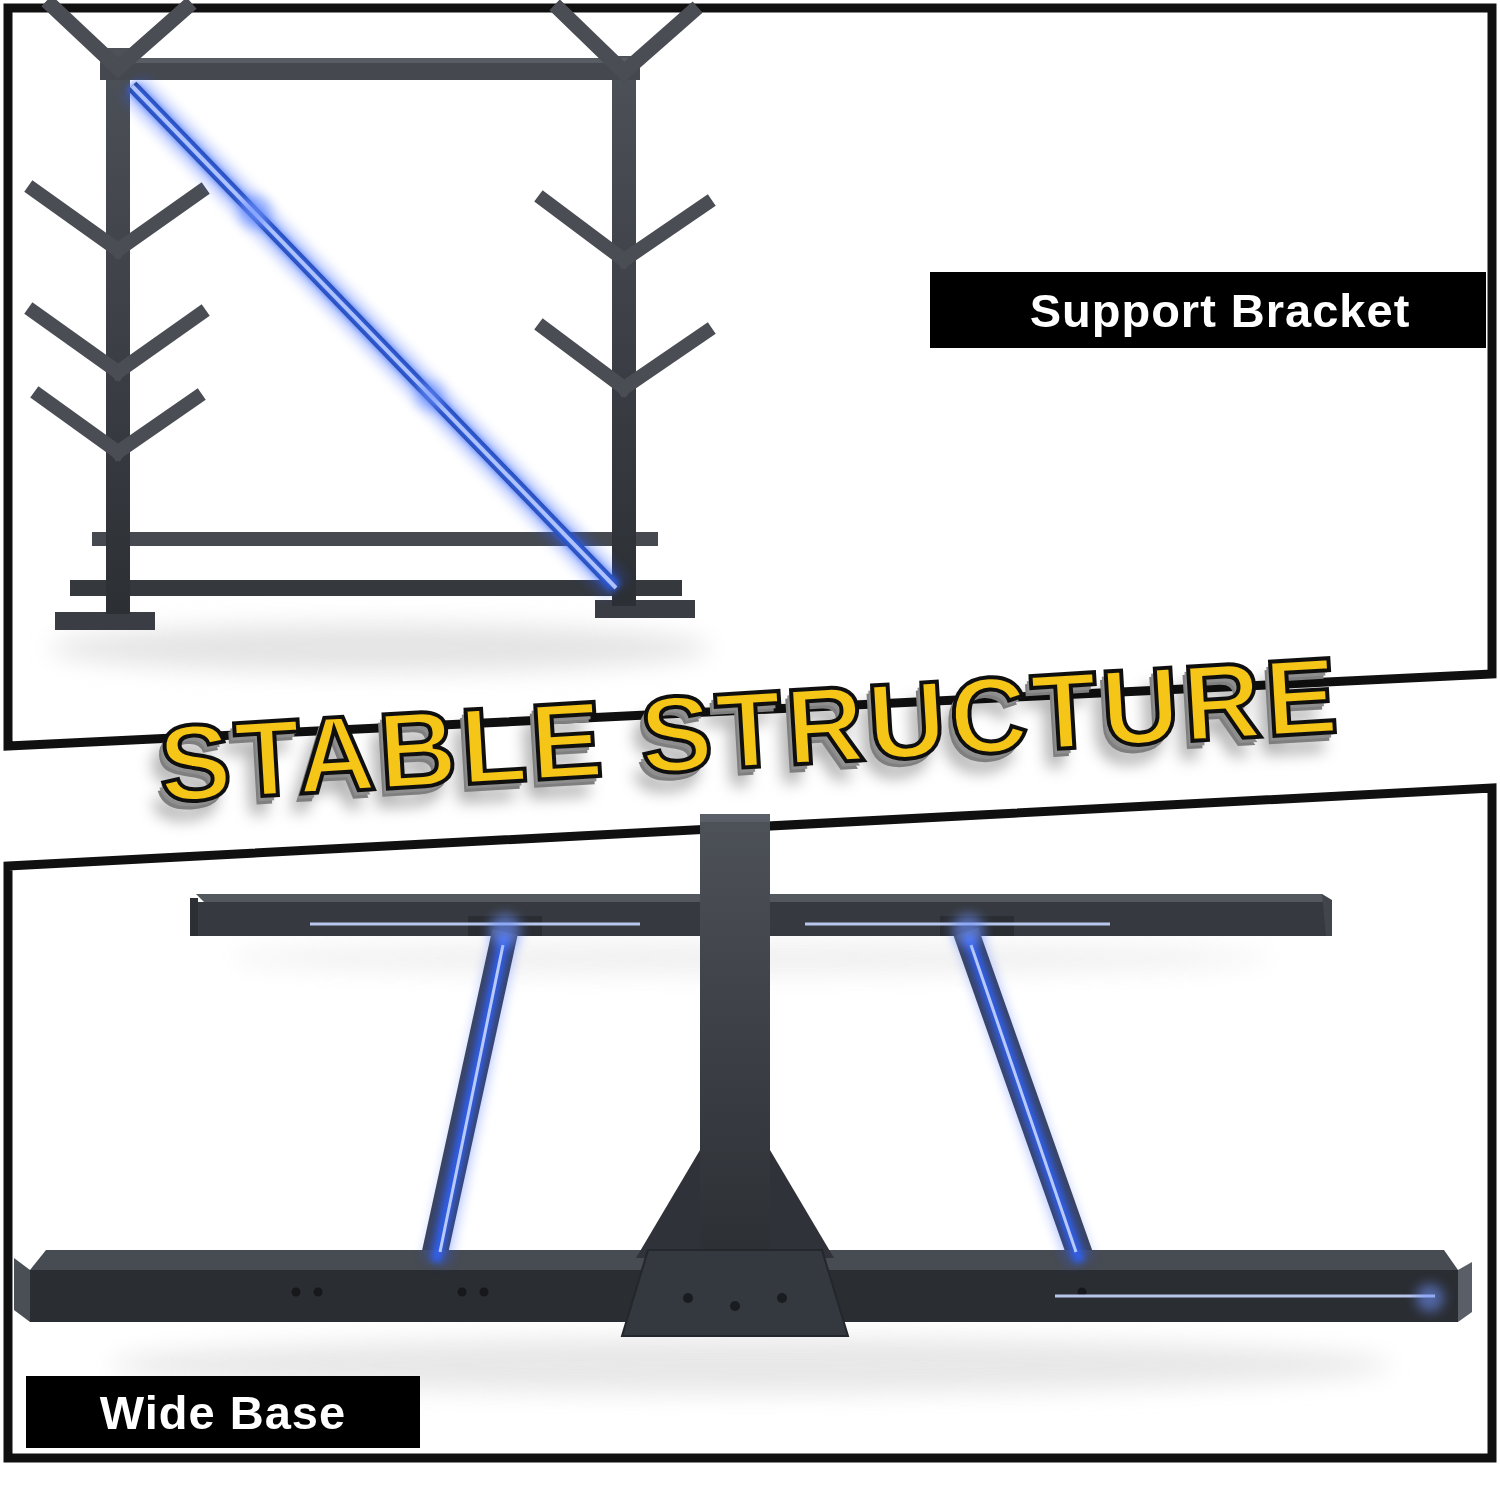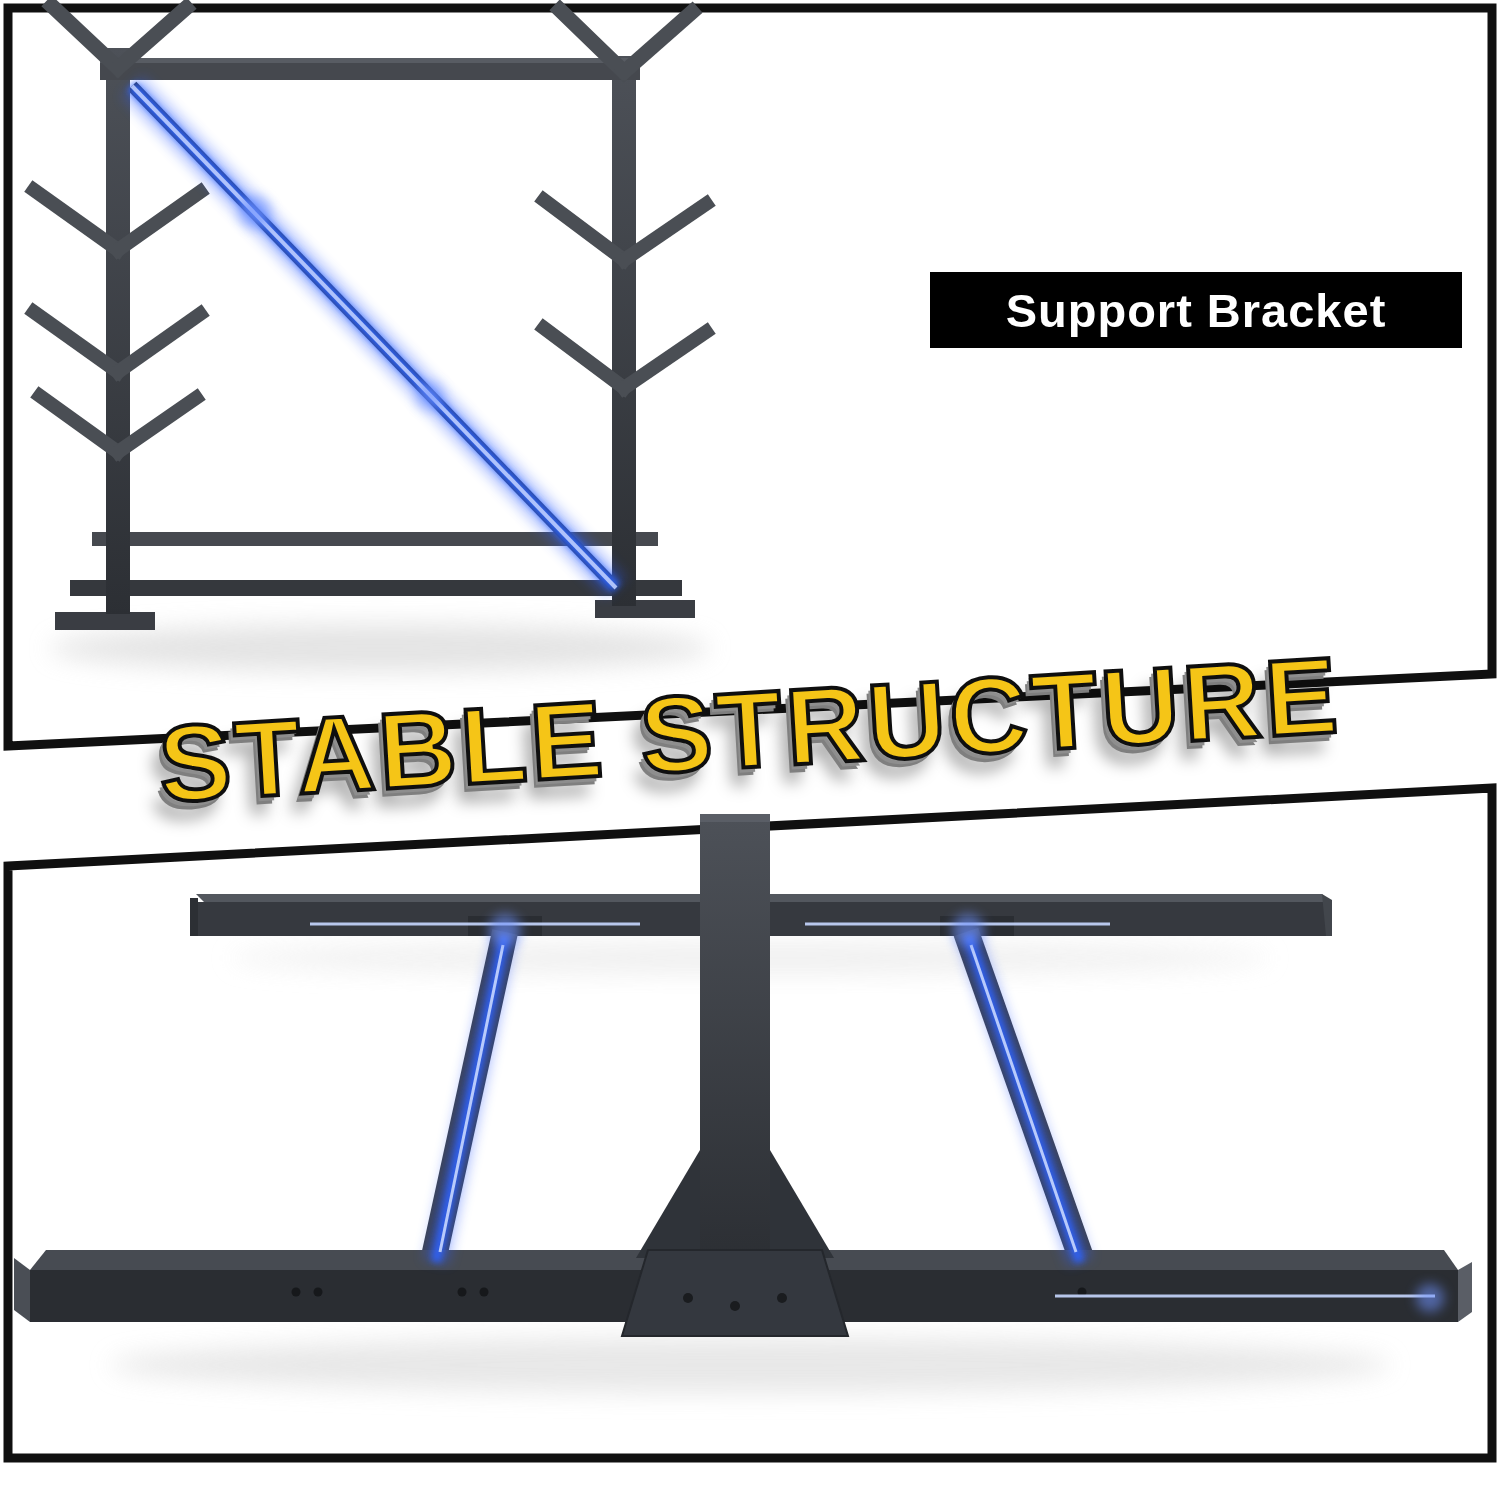--- a/index.html
+++ b/index.html
@@ -6,21 +6,21 @@
   .canvas{
     position:relative;width:1500px;height:1490px;background:#ffffff;overflow:hidden;
     font-family:"Liberation Sans",sans-serif;
   }
   svg.scene{position:absolute;left:0;top:0;}
   .caption{
     position:absolute;background:#000000;color:#ffffff;
     display:flex;align-items:center;justify-content:center;
     font-weight:bold;font-size:47px;letter-spacing:1px;white-space:nowrap;
   }
-  .caption--support{left:930px;top:272px;width:532px;height:76px;}
+  .caption--support{left:930px;top:272px;width:532px;height:76px;padding-left:24px;}
   .caption--wide{left:26px;top:1376px;width:394px;height:72px;}
   .banner{
     position:absolute;left:70px;top:676px;width:1360px;text-align:center;
     font-weight:bold;font-size:108px;letter-spacing:4px;line-height:1;
     color:#f5c517;
     -webkit-text-stroke:4px #0f0f0f;
     transform:rotate(-3.4deg);
     text-shadow:-2px 2px 0 #9b9b9b,-4px 5px 0 #8e8e8e,-6px 8px 0 #7f7f7f,-12px 18px 16px rgba(0,0,0,0.35);
     white-space:nowrap;
   }
@@ -173,14 +173,17 @@
       </g>
     </g>
   </svg>
 
   <div class="caption caption--support">
     <span>Support Bracket</span>
   </div>
 
   <div class="banner">STABLE STRUCTURE</div>
 
+  <div class="caption caption--wide">
+    <span>Wide Base</span>
+  </div>
 
 </div>
 
 </body></html>

